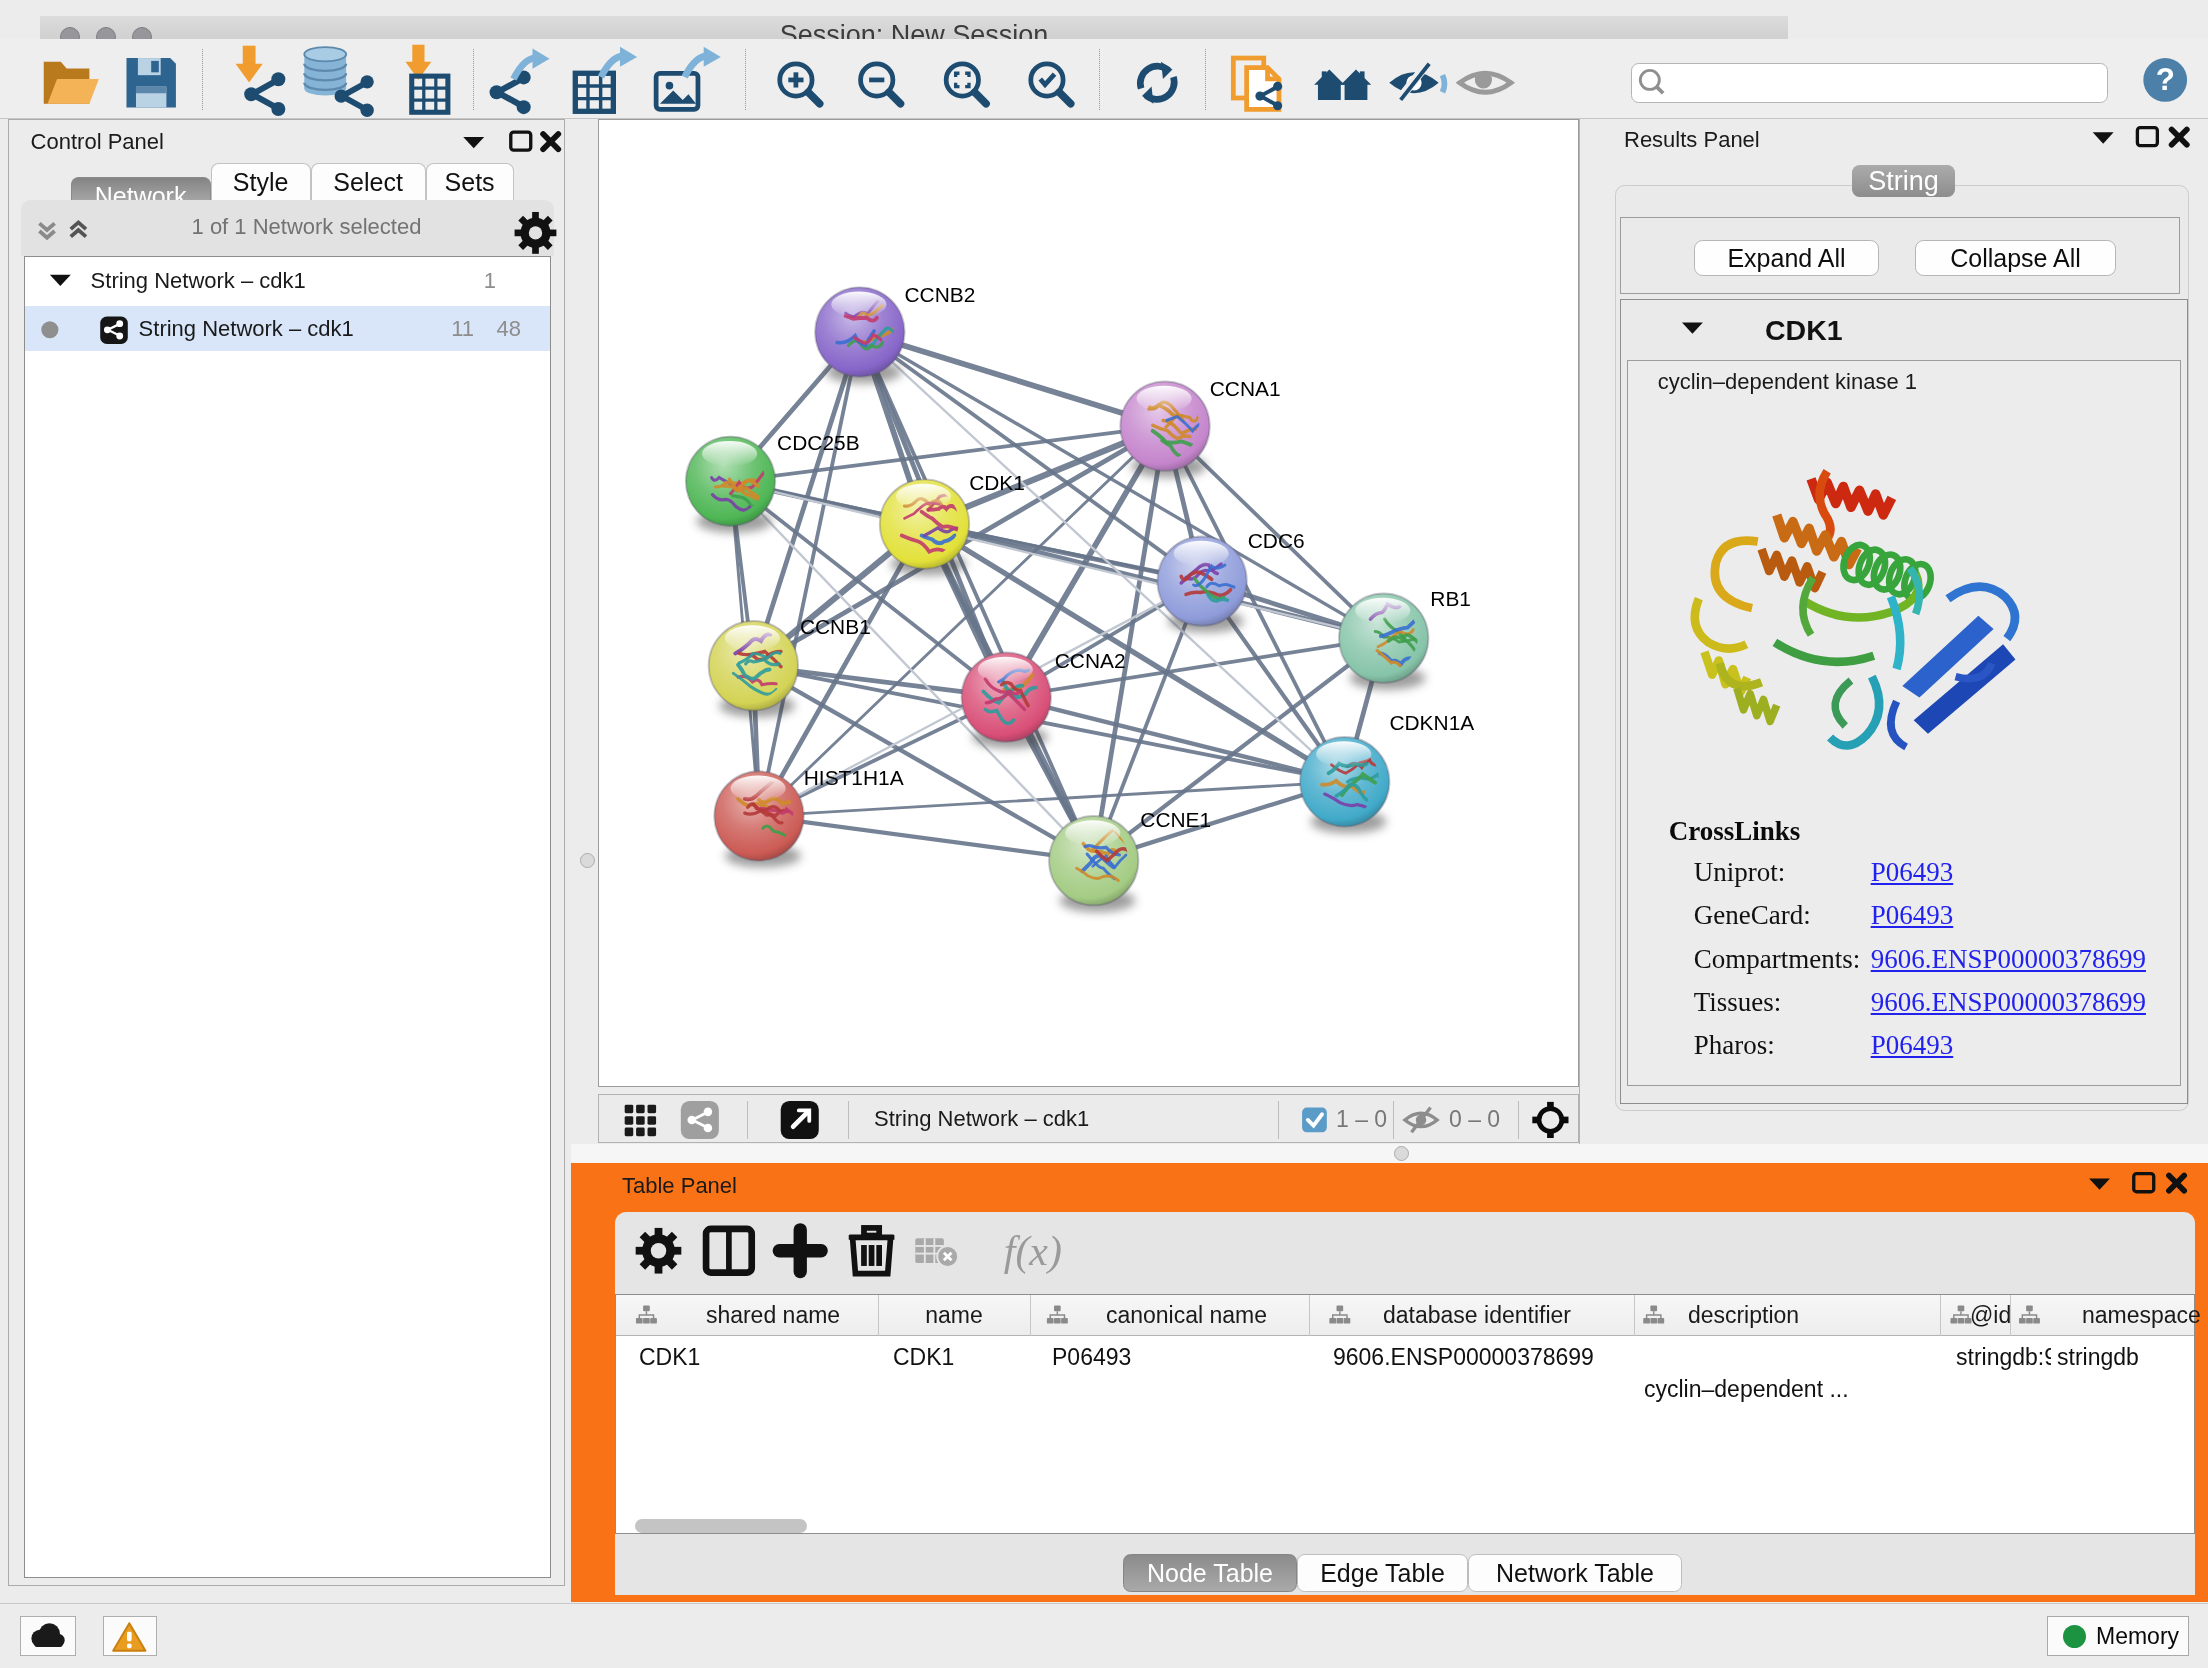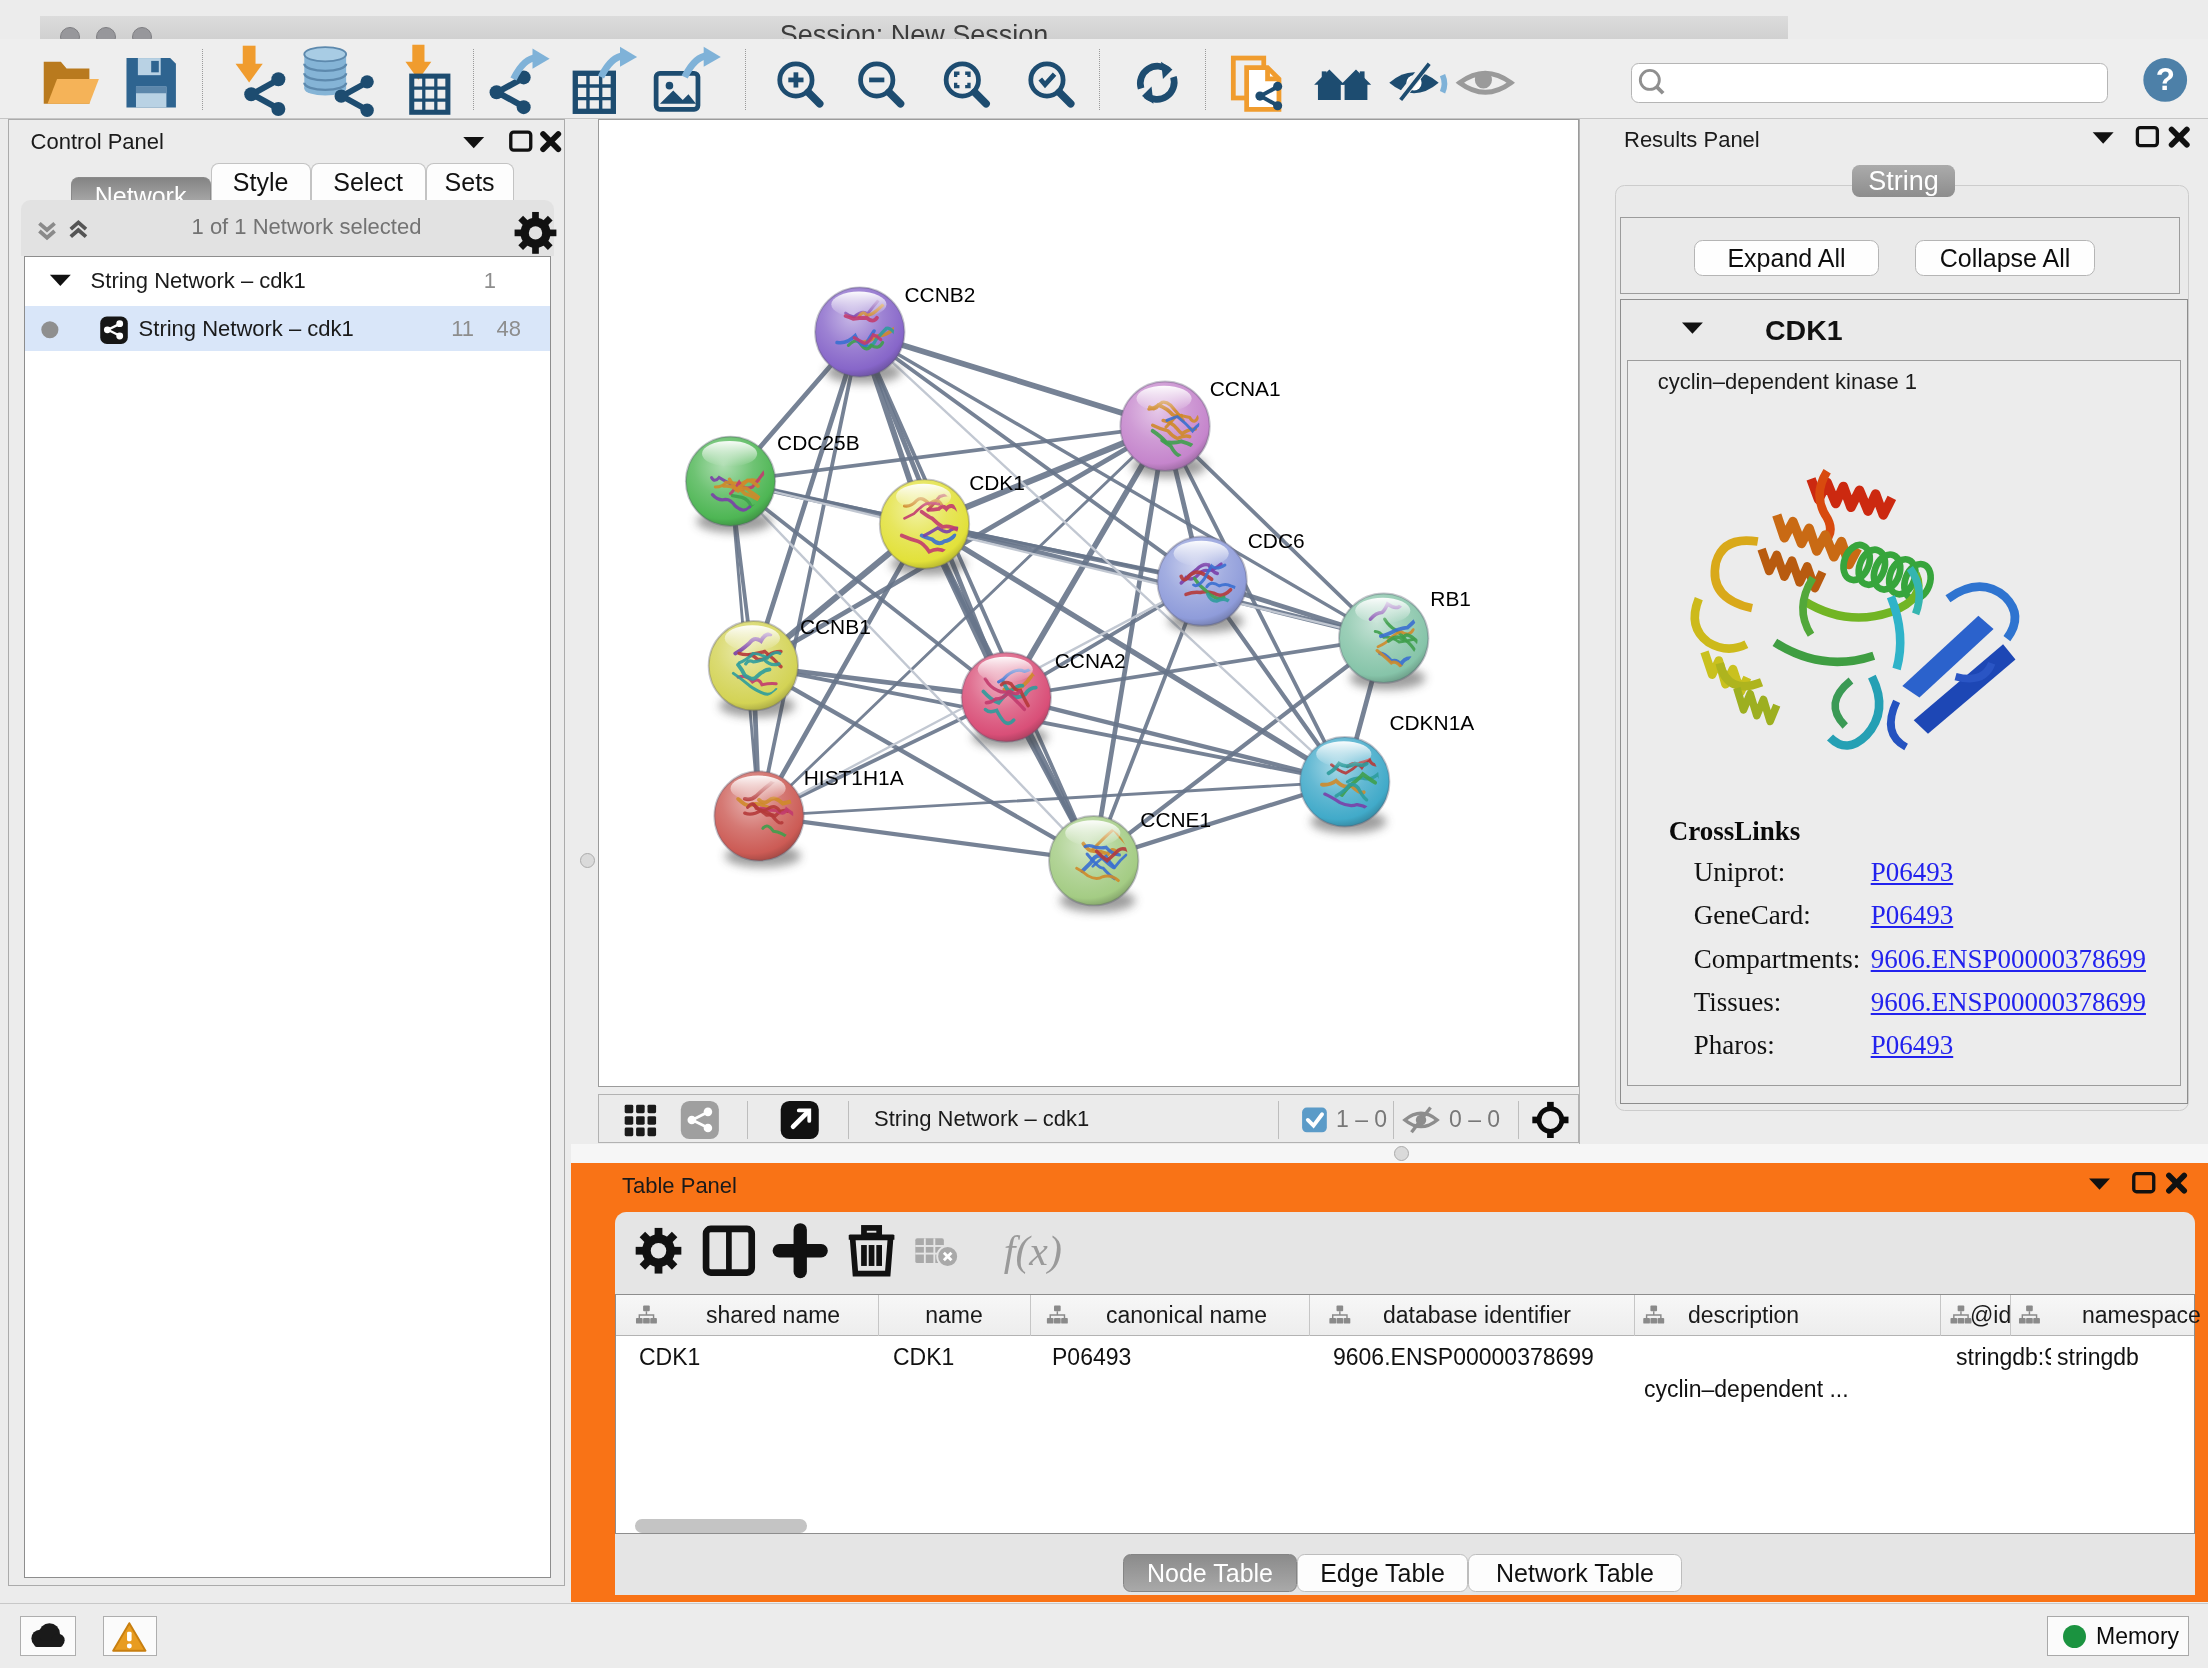--- a/index.html
+++ b/index.html
@@ -702,21 +702,21 @@
       <rect x="586" y="9" width="21" height="19" rx="3" fill="none" stroke="#111" stroke-width="3.5"></rect>
       <g stroke="#111" stroke-width="6" stroke-linecap="round">
         <line x1="622" y1="11" x2="638" y2="27"></line>
         <line x1="638" y1="11" x2="622" y2="27"></line>
       </g>
       <path d="M107,214 L129,214 L118,226 Z" fill="#111"></path>
     </svg>
   <div id="stringtab">String</div>
   <div id="expandbox">
     <div class="rbtn" style="left:73px;width:185px;">Expand All</div>
-    <div class="rbtn" style="left:294px;width:180px;">Collapse All</div>
+    <div class="rbtn" style="left:294px;width:201px;">Collapse All</div>
   </div>
   <div id="cdkbox">
     <div style="position:absolute;left:144px;top:14.3px;font-size:28.5px;font-weight:bold;color:#111;">CDK1</div>
     <div id="cdkinner">
       <div style="position:absolute;left:30px;top:7.6px;font-size:22px;color:#1a1a1a;">cyclin–dependent kinase 1</div>
       <div id="protein" style="position:absolute;left:42px;top:95px;"><svg width="360" height="310" viewBox="0 0 378 326">
             <polyline points="148,24 156,46 165,28 174,50 182,32 190,54 199,36 208,58 216,40 224,62 233,44" fill="none" stroke="#cc2910" stroke-width="10" stroke-linejoin="round"></polyline>
             <path d="M165,16 Q150,40 163,62 Q175,80 160,92" fill="none" stroke="#d84a0e" stroke-width="9"></path>
             <polyline points="112,62 120,86 129,69 138,92 146,76 154,100 163,83 172,106 180,90 188,114 197,97" fill="none" stroke="#c96a14" stroke-width="10" stroke-linejoin="round"></polyline>
             <polyline points="96,98 104,121 112,104 120,127 128,110 136,133 144,116 152,139 160,122" fill="none" stroke="#b85b10" stroke-width="9" stroke-linejoin="round"></polyline>

